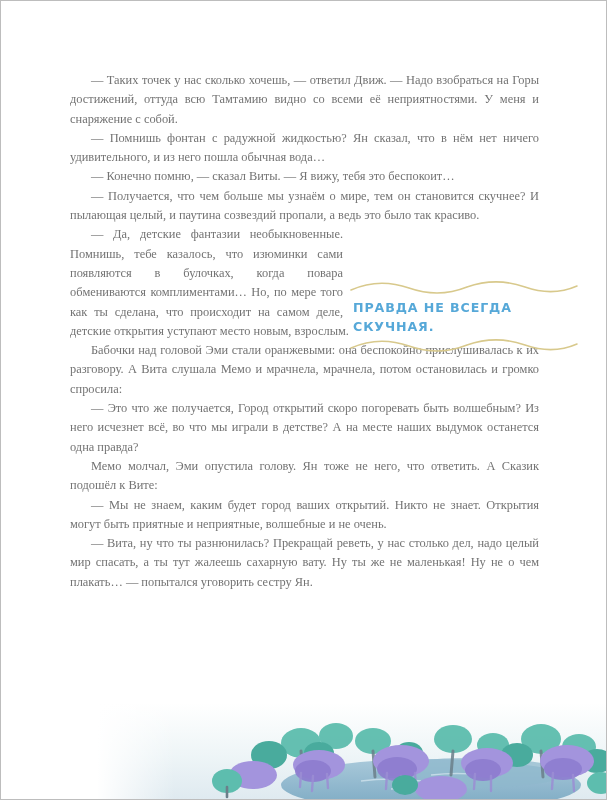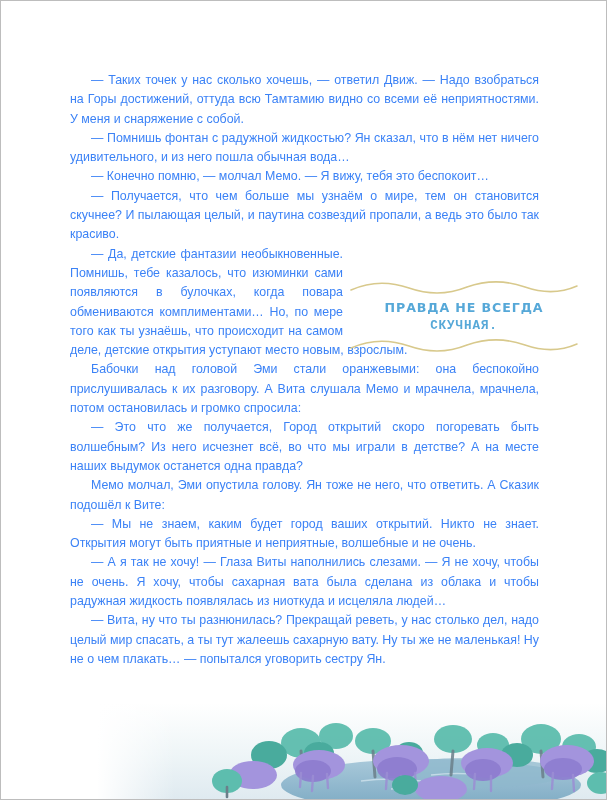--- a/index.html
+++ b/index.html
@@ -19,24 +19,25 @@
   }
 
   
   .text-column {
     position: absolute;
     left: 69px;
     top: 70px;
     width: 469px;
     font-size: 12.4px;
     line-height: 19.3px;
-    color: #3b82f6;
+    color: #737373;
     text-align: justify;
     text-justify: inter-word;
     hyphens: manual;
+    font-family: Liberation Serif, serif;
   }
   .para {
     margin: 0;
     text-indent: 21px;
   }
 
   
   .callout-spacer {
     float: right;
     width: 196px;
@@ -44,36 +45,36 @@
     margin: 0 0 2px 14px;
     shape-outside: content-box;
   }
 
   
   .callout {
     position: absolute;
     left: 348px;
     top: 280px;
     width: 230px;
-    text-align: center;
+    text-align: left;
     pointer-events: none;
   }
   .callout .wave { display: block; width: 230px; height: 13px; }
   .callout-text {
     display: block;
     font-family: "DejaVu Sans", sans-serif;
     font-size: 12.6px;
     letter-spacing: 0.9px;
     line-height: 19px;
     color: #56a8d8;
     font-weight: 700;
     padding: 4px 4px 3px 4px;
     text-transform: uppercase;
   }
-  .callout-line2 { display: block; font-family: Liberation Mono, monospace; }
+  .callout-line2 { display: block; }
 
   
   .illustration {
     position: absolute;
     left: 0;
     bottom: 0;
     width: 605px;
     height: 96px;
     overflow: hidden;
   }
@@ -110,31 +111,30 @@
 </style>
 </head>
 <body>
 
 <div class="page">
 
   <div class="text-column">
 
     <p class="para">— Таких точек у нас сколько хочешь, — ответил Движ. — Надо взобраться на Горы достижений, оттуда всю Тамтамию видно со всеми её неприятностями. У меня и снаряжение с собой.</p>
     <p class="para">— Помнишь фонтан с радужной жидкостью? Ян сказал, что в нём нет ничего удивительного, и из него пошла обычная вода…</p>
-    <p class="para">— Конечно помню, — молчал Мемо. — Я вижу, тебя это беспокоит…</p>
+    <p class="para">— Конечно помню, — сказал Виты. — Я вижу, тебя это беспокоит…</p>
     <p class="para">— Получается, что чем больше мы узнаём о мире, тем он становится скучнее? И пылающая целый, и паутина созвездий пропали, а ведь это было так красиво.</p>
 
     <div class="callout-spacer"></div>
-    <p class="para">— Да, детские фантазии необыкновенные. Помнишь, тебе казалось, что изюминки сами появляются в булочках, когда повара обмениваются комплиментами… Но, по мере того как ты узнаёшь, что происходит на самом деле, детские открытия уступают место новым, взрослым.</p>
+    <p class="para">— Да, детские фантазии необыкновенные. Помнишь, тебе казалось, что изюминки сами появляются в булочках, когда повара обмениваются комплиментами… Но, по мере того как ты сделана, что происходит на самом деле, детские открытия уступают место новым, взрослым.</p>
 
     <p class="para">Бабочки над головой Эми стали оранжевыми: она беспокойно прислушивалась к их разговору. А Вита слушала Мемо и мрачнела, мрачнела, потом остановилась и громко спросила:</p>
     <p class="para">— Это что же получается, Город открытий скоро погоревать быть волшебным? Из него исчезнет всё, во что мы играли в детстве? А на месте наших выдумок останется одна правда?</p>
     <p class="para">Мемо молчал, Эми опустила голову. Ян тоже не него, что ответить. А Сказик подошёл к Вите:</p>
     <p class="para">— Мы не знаем, каким будет город ваших открытий. Никто не знает. Открытия могут быть приятные и неприятные, волшебные и не очень.</p>
-    <p class="para">— А я так не хочу! — Глаза Виты наполнились слезами. — Я не хочу, чтобы не очень. Я хочу, чтобы сахарная вата была сделана из облака и чтобы радужная жидкость появлялась из ниоткуда и исцеляла людей…</p>
     <p class="para">— Вита, ну что ты разнюнилась? Прекращай реветь, у нас столько дел, надо целый мир спасать, а ты тут жалеешь сахарную вату. Ну ты же не маленькая! Ну не о чем плакать… — попытался уговорить сестру Ян.</p>
   </div>
 
   <div class="callout">
     <svg class="wave" viewBox="0 0 230 13" preserveAspectRatio="none">
       <path d="M2,9 C22,0 40,0 60,7 C80,14 98,14 118,6 C138,-1 156,-1 176,6 C196,13 212,12 228,5" fill="none" stroke="#d8c98c" stroke-width="1.6" stroke-linecap="round"></path>
     </svg>
 
     <span class="callout-text">
       <span>Правда не всегда</span>

